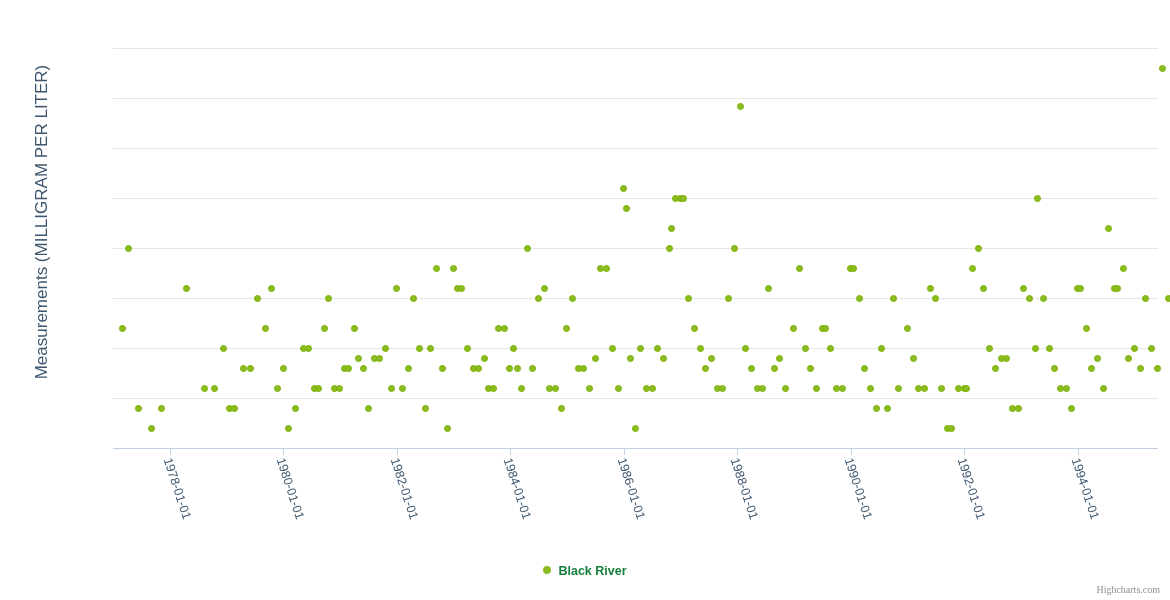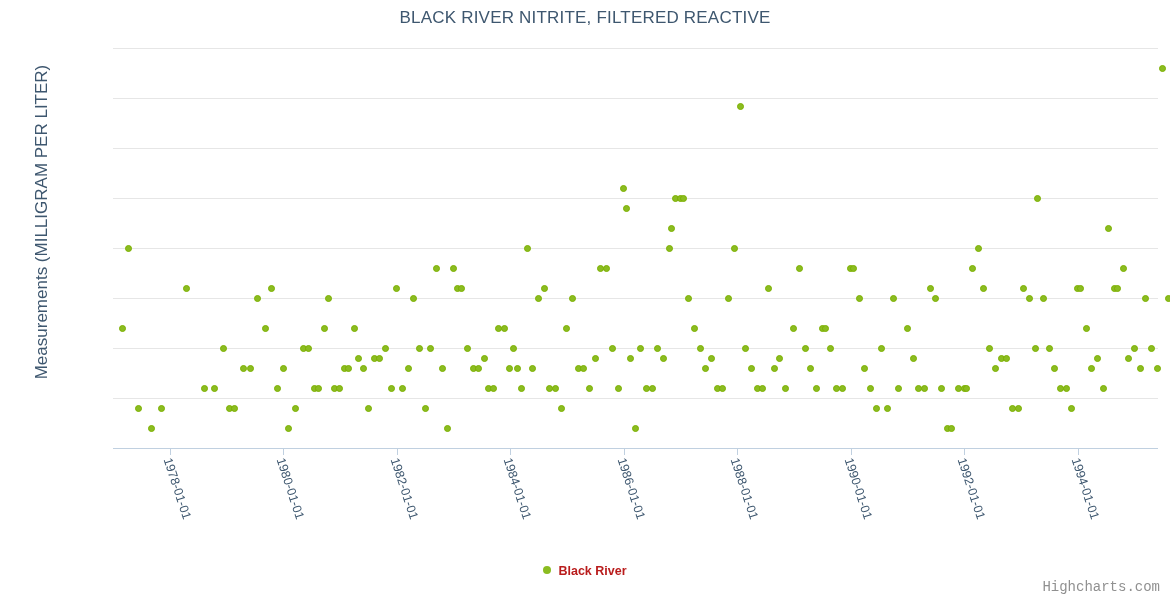--- a/index.html
+++ b/index.html
@@ -110,21 +110,21 @@
     border: 1px solid #7cb000;
     box-sizing: border-box;
   }
   #legend {
     position: absolute;
     left: 0;
     top: 563px;
     width: 1170px;
     text-align: center;
     font-size: 12.5px;
-    color: #b91c1c;
+    color: #15803d;
     font-weight: bold;
     font-family: "Liberation Sans", sans-serif;
   }
   #legend .legend-item {
     display: inline-block;
   }
   #legend .legend-marker {
     display: inline-block;
     width: 8px;
     height: 8px;
@@ -135,32 +135,31 @@
     position: relative;
     top: -1px;
   }
   #legend .legend-label {
     vertical-align: middle;
   }
   #credits {
     position: absolute;
     right: 10px;
     bottom: 5px;
-    font-size: 14px;
+    font-size: 10px;
     color: #909090;
-    font-family: Liberation Mono, monospace;
+    font-family: Liberation Serif, serif;
     margin-top: 44px;
   }
 </style>
 </head>
 <body>
 
 <div id="chart-root">
 
-  <div id="chart-title">BLACK RIVER NITRITE, FILTERED REACTIVE</div>
 
   <div id="y-axis-title">Measurements (MILLIGRAM PER LITER)</div>
 
 
   <div id="plot">
       <div class="gridline" style="top: 0px;"></div>
       <div class="gridline" style="top: 50px;"></div>
       <div class="gridline" style="top: 100px;"></div>
       <div class="gridline" style="top: 150px;"></div>
       <div class="gridline" style="top: 200px;"></div>

